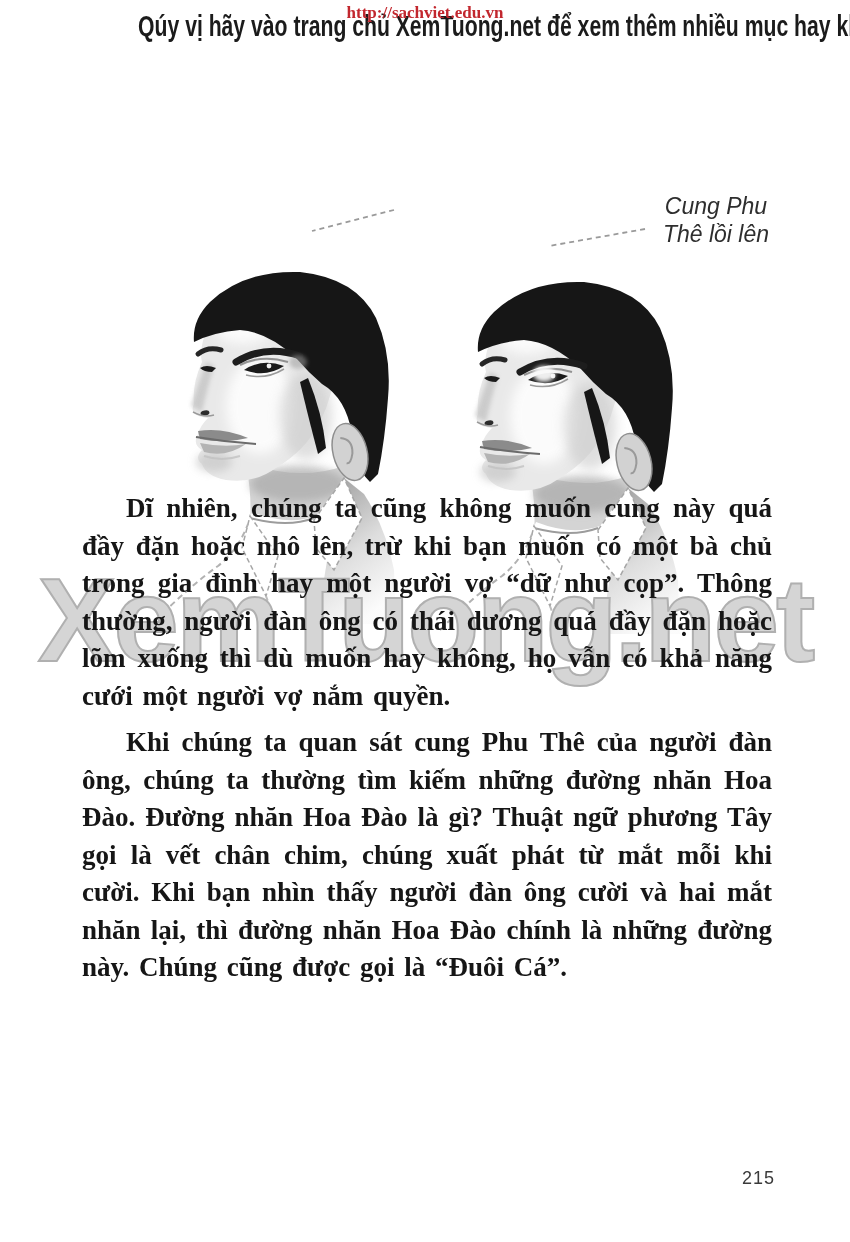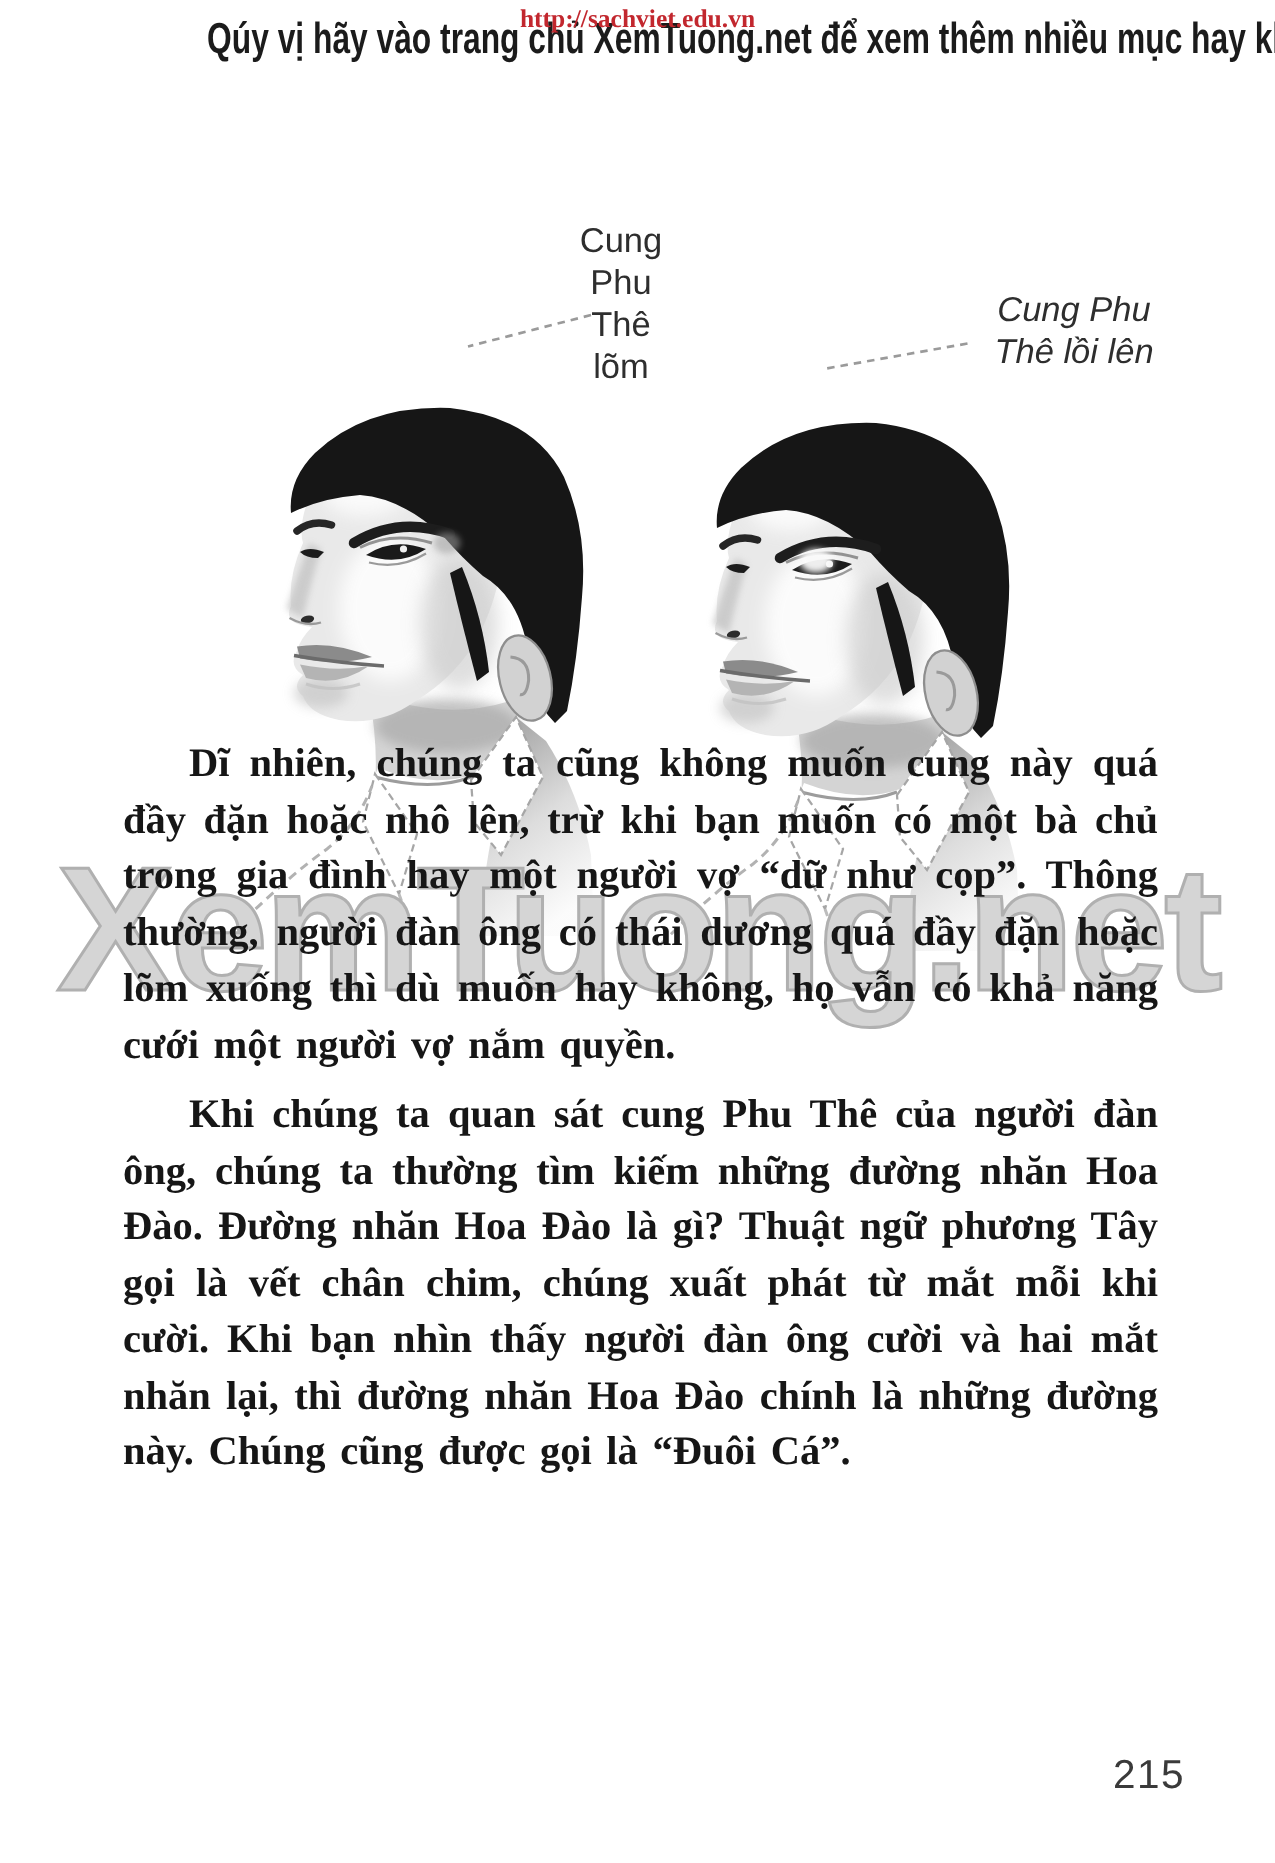--- a/index.html
+++ b/index.html
@@ -53,21 +53,21 @@
     position:absolute; left:82px; top:490px; width:690px; z-index:2;
     font-size:27px; line-height:37.5px; text-align:justify;
     color:var(--c-ink);
     font-weight:bold;
   }
   .body-text p{margin:0 0 9px 0; text-indent:44px; word-spacing:3px;}
   
   .page-number{
     position:absolute; left:742px; top:1168px;
     font-family:"Liberation Sans","DejaVu Sans",sans-serif;
-    font-size:27px; color:var(--c-pagenum); letter-spacing:1px; z-index:2;
+    font-size:18px; color:var(--c-pagenum); letter-spacing:1px; z-index:2;
   }
   svg{display:block;}
   .defs-holder{position:absolute; width:0; height:0; overflow:hidden;}
 </style>
 </head>
 <body>
 
 <svg class="defs-holder" aria-hidden="true">
   <defs>
     <filter id="blur2" x="-50%" y="-50%" width="200%" height="200%">
@@ -150,26 +150,20 @@
     <svg class="face face-right" width="250" height="360" viewBox="0 0 250 360" role="img">
       <use href="#head"></use>
       <ellipse cx="112" cy="98" rx="11" ry="8" fill="#fafafa" opacity="0.95" filter="url(#blur2)"></ellipse>
     </svg>
 
     <svg class="pointer-overlay" width="850" height="380" viewBox="0 0 850 380">
       <line x1="394" y1="80" x2="312" y2="101" stroke="#9a9a9a" stroke-width="1.8" stroke-dasharray="5 4"></line>
       <line x1="645" y1="99" x2="549" y2="116" stroke="#9a9a9a" stroke-width="1.8" stroke-dasharray="5 4"></line>
     </svg>
 
-    <div class="fig-label fig-label-left">
-      <div>Cung</div>
-      <div>Phu</div>
-      <div>Thê</div>
-      <div>lõm</div>
-    </div>
 
     <div class="fig-label fig-label-right">
       <div>Cung Phu</div>
       <div>Thê lồi lên</div>
     </div>
   </div>
 
   <div class="watermark">XemTuong.net</div>
 
   <div class="body-text">

